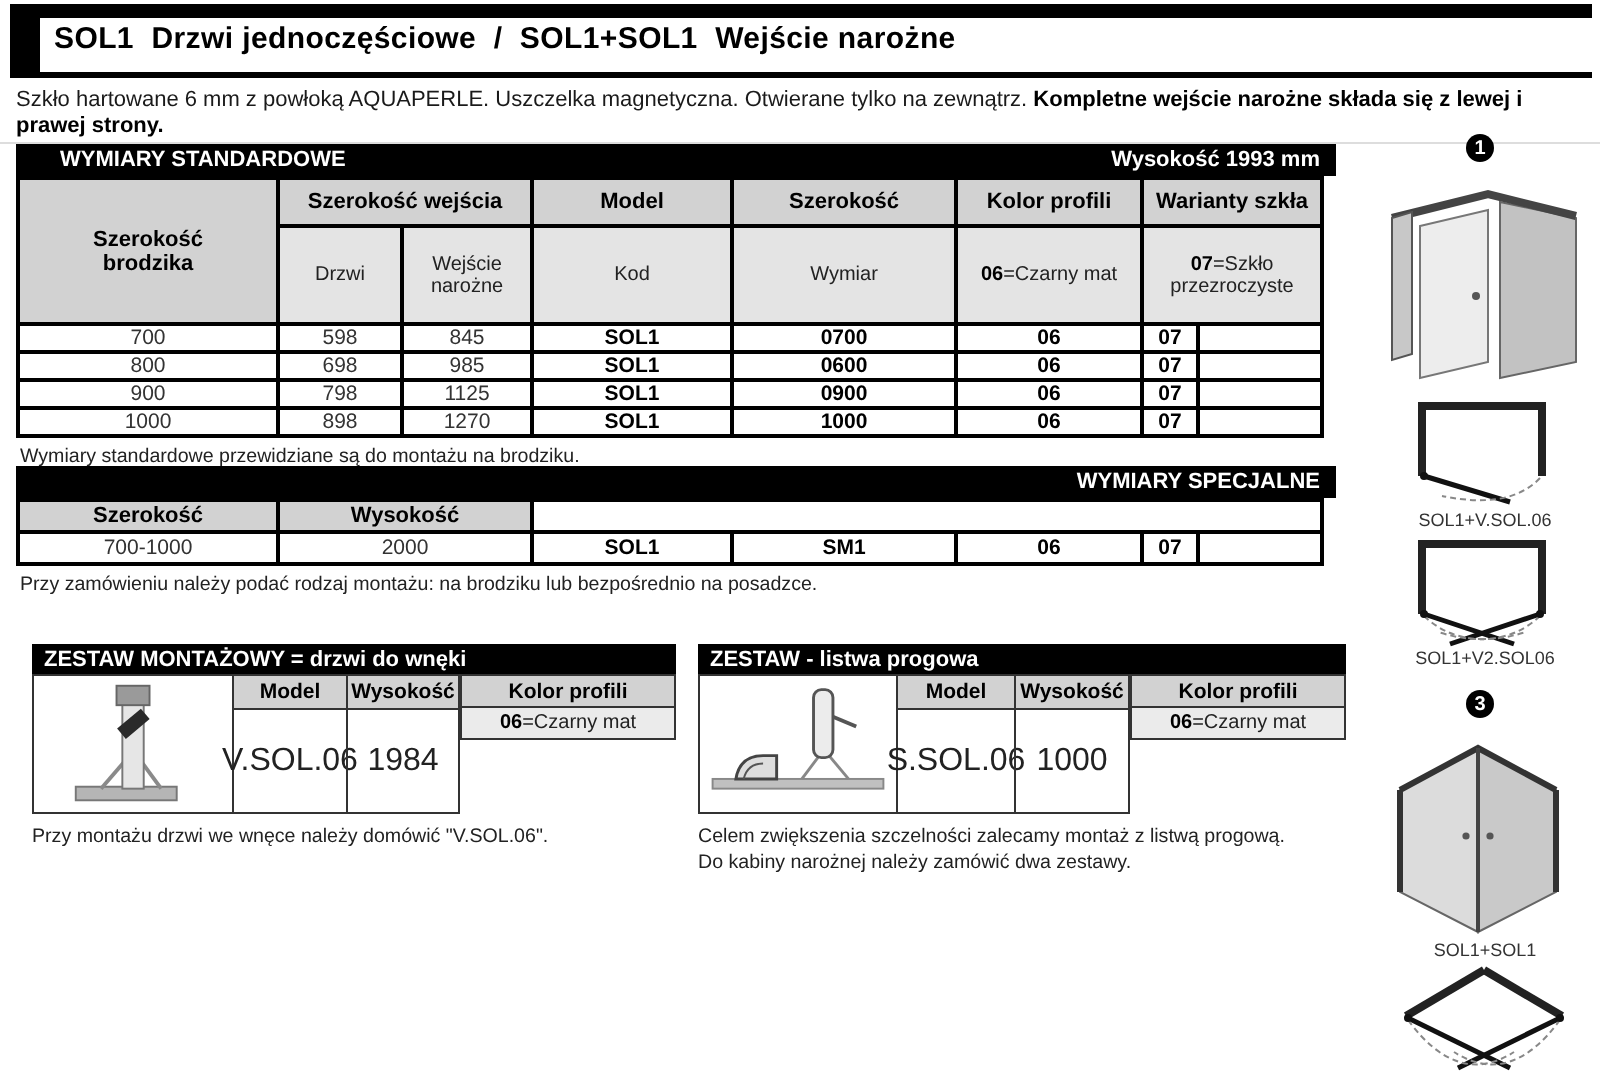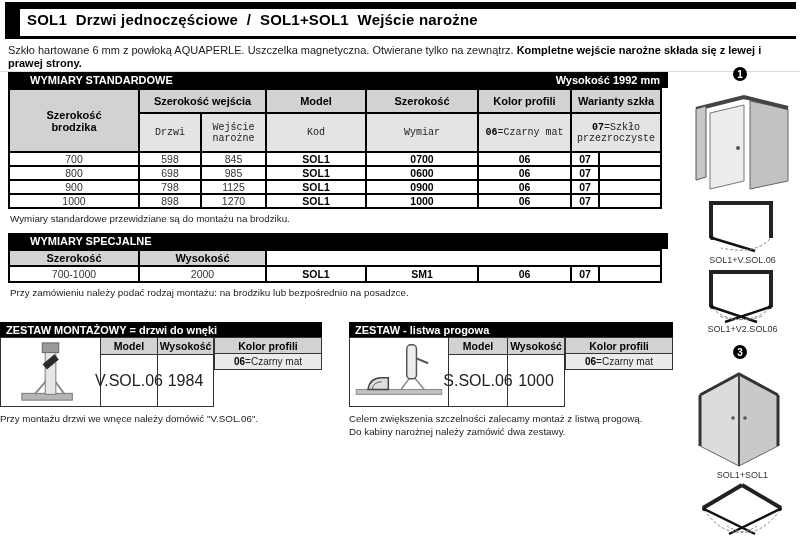--- a/index.html
+++ b/index.html
@@ -21,21 +21,21 @@
        display:flex;align-items:center;justify-content:space-between;
        padding:0 8px 0 22px;box-sizing:border-box;}
 
   
   table.grid{border-collapse:collapse;table-layout:fixed;width:652px;}
   table.grid th,table.grid td{border:2px solid #000000;padding:0 2px;text-align:center;
        overflow:hidden;}
   th.g1{background:#d2d2d2;font-size:11px;font-weight:bold;}
   th.g2{background:#e4e4e4;font-size:10px;font-weight:normal;color:#222;line-height:11px;}
   tr.h1{height:24px;}
-  tr.h2{height:39px;font-family:Liberation Mono, monospace;}
+  tr.h2{height:49px;}
   tr.dr{height:14px;}
   td{font-size:10.5px;color:#333;}
   td.bold{font-weight:bold;color:#000;}
   td.ghost,th.ghost{border:none;background:#fff;}
   .two-line{display:block;line-height:12px;}
   .sub06 b,.sub07 b{color:#000;}
   .note{font-size:9.8px;color:#222;margin-top:4px;padding-left:2px;}
 
   
   .kit-bar{background:#000;color:#fff;font-size:11px;font-weight:bold;height:15px;
@@ -69,21 +69,21 @@
   <div class="abs top-rule"></div>
   <div class="abs left-mark"></div>
   <div class="abs page-title">SOL1  Drzwi jednoczęściowe  /  SOL1+SOL1  Wejście narożne</div>
   <div class="abs title-rule"></div>
   <div class="abs desc"><span>Szkło hartowane 6 mm z powłoką AQUAPERLE. Uszczelka magnetyczna. Otwierane tylko na zewnątrz. </span><b>Kompletne wejście narożne składa się z lewej i prawej strony.</b></div>
   <div class="abs soft-rule"></div>
 
   <div class="abs" style="left:8px;top:72px;width:660px;">
     <div class="bar">
       <span>WYMIARY STANDARDOWE</span>
-      <span>Wysokość 1992 mm</span>
+      <span>Wysokość 1993 mm</span>
     </div>
     <table class="grid">
       <colgroup>
           <col style="width:130px">
           <col style="width:62px">
           <col style="width:65px">
           <col style="width:100px">
           <col style="width:112px">
           <col style="width:93px">
           <col style="width:28px">
@@ -150,21 +150,21 @@
           <td class="bold">06</td>
           <td class="bold">07</td>
           <td class="ghost"></td>
         </tr>
       </tbody>
     </table>
     <div class="note">Wymiary standardowe przewidziane są do montażu na brodziku.</div>
   </div>
 
   <div class="abs" style="left:8px;top:233px;width:660px;">
-    <div class="bar" style="justify-content:flex-start;">
+    <div class="bar" style="justify-content:flex-end;">
       <span>WYMIARY SPECJALNE</span>
     </div>
     <table class="grid">
       <colgroup>
           <col style="width:130px">
           <col style="width:127px">
           <col style="width:100px">
           <col style="width:112px">
           <col style="width:93px">
           <col style="width:28px">
@@ -185,21 +185,21 @@
           <td class="bold">SM1</td>
           <td class="bold">06</td>
           <td class="bold">07</td>
           <td class="ghost"></td>
         </tr>
       </tbody>
     </table>
     <div class="note">Przy zamówieniu należy podać rodzaj montażu: na brodziku lub bezpośrednio na posadzce.</div>
   </div>
 
-  <div class="abs" style="left:0;top:322px;width:322px;">
+  <div class="abs" style="left:16px;top:322px;width:322px;">
     <div class="kit-bar">
       <span>ZESTAW MONTAŻOWY = drzwi do wnęki</span>
     </div>
     <div class="kit-body">
       <div class="kit-box" style="width:214px;">
         <div class="kit-imgcell" style="width:100px;">
           <svg width="96" height="66" viewBox="0 0 96 68">
             <rect x="18" y="56" width="52" height="7" fill="#b5b5b5" stroke="#777" stroke-width="1"></rect>
             <line x1="44" y1="42" x2="31" y2="57" stroke="#8a8a8a" stroke-width="2"></line>
             <line x1="51" y1="42" x2="62" y2="57" stroke="#8a8a8a" stroke-width="2"></line>

